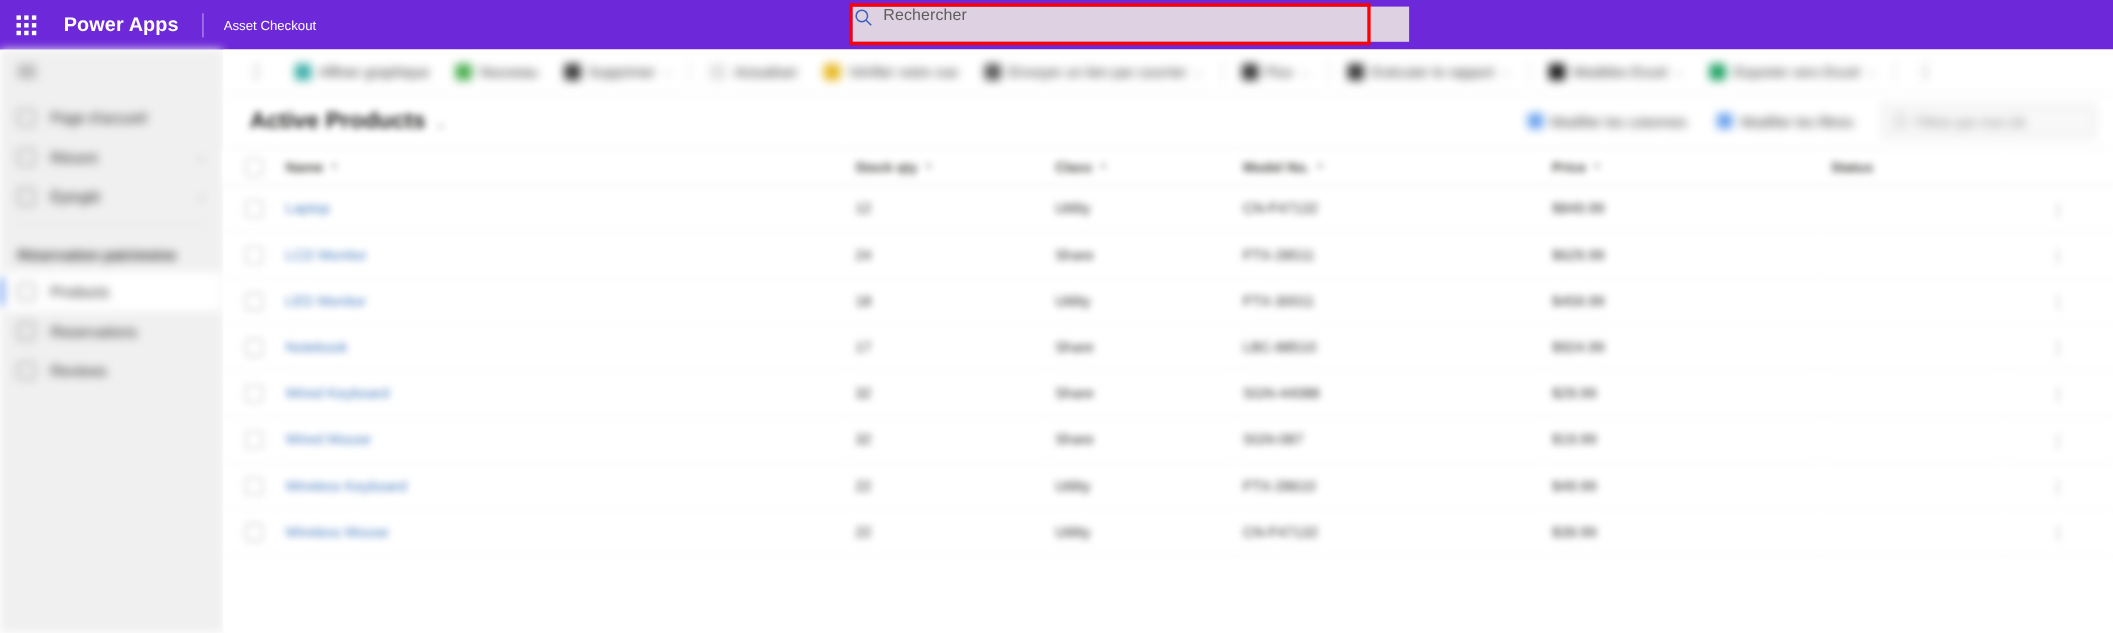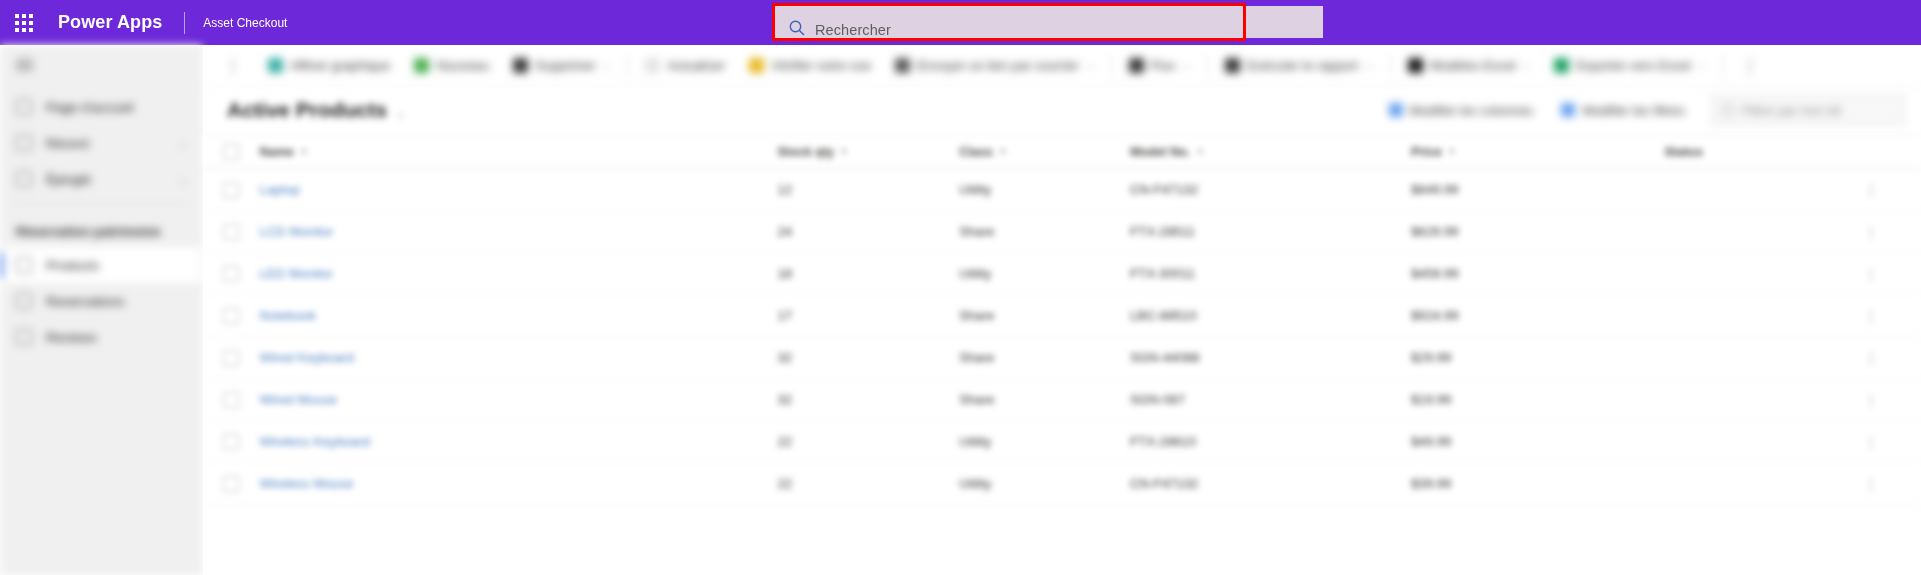--- a/index.html
+++ b/index.html
@@ -57,24 +57,24 @@
     width: 474px; height: 38px;
   }
   .search-highlight {
     position: absolute; inset: 0;
     border: 3px solid #ff0000;
     pointer-events: none;
   }
   .search-box {
     position: absolute;
     left: 3px; top: 3px;
-    width: 548px; height: 32px;
+    width: 506px; height: 32px;
     background: #ded2e2;
-    display: flex; align-items: flex-end;
-    padding-left: 12px;
+    display: flex; align-items: flex-start;
+    padding-left: 0;
   }
   .search-ico { width: 20px; height: 20px; flex: 0 0 20px; margin-right: 8px; }
   .search-ph {
     font-size: 14.5px;
     color: #605e5c;
     letter-spacing: .1px;
   }
 
   .topbar-right {
     position: absolute; right: 0; top: 0;

